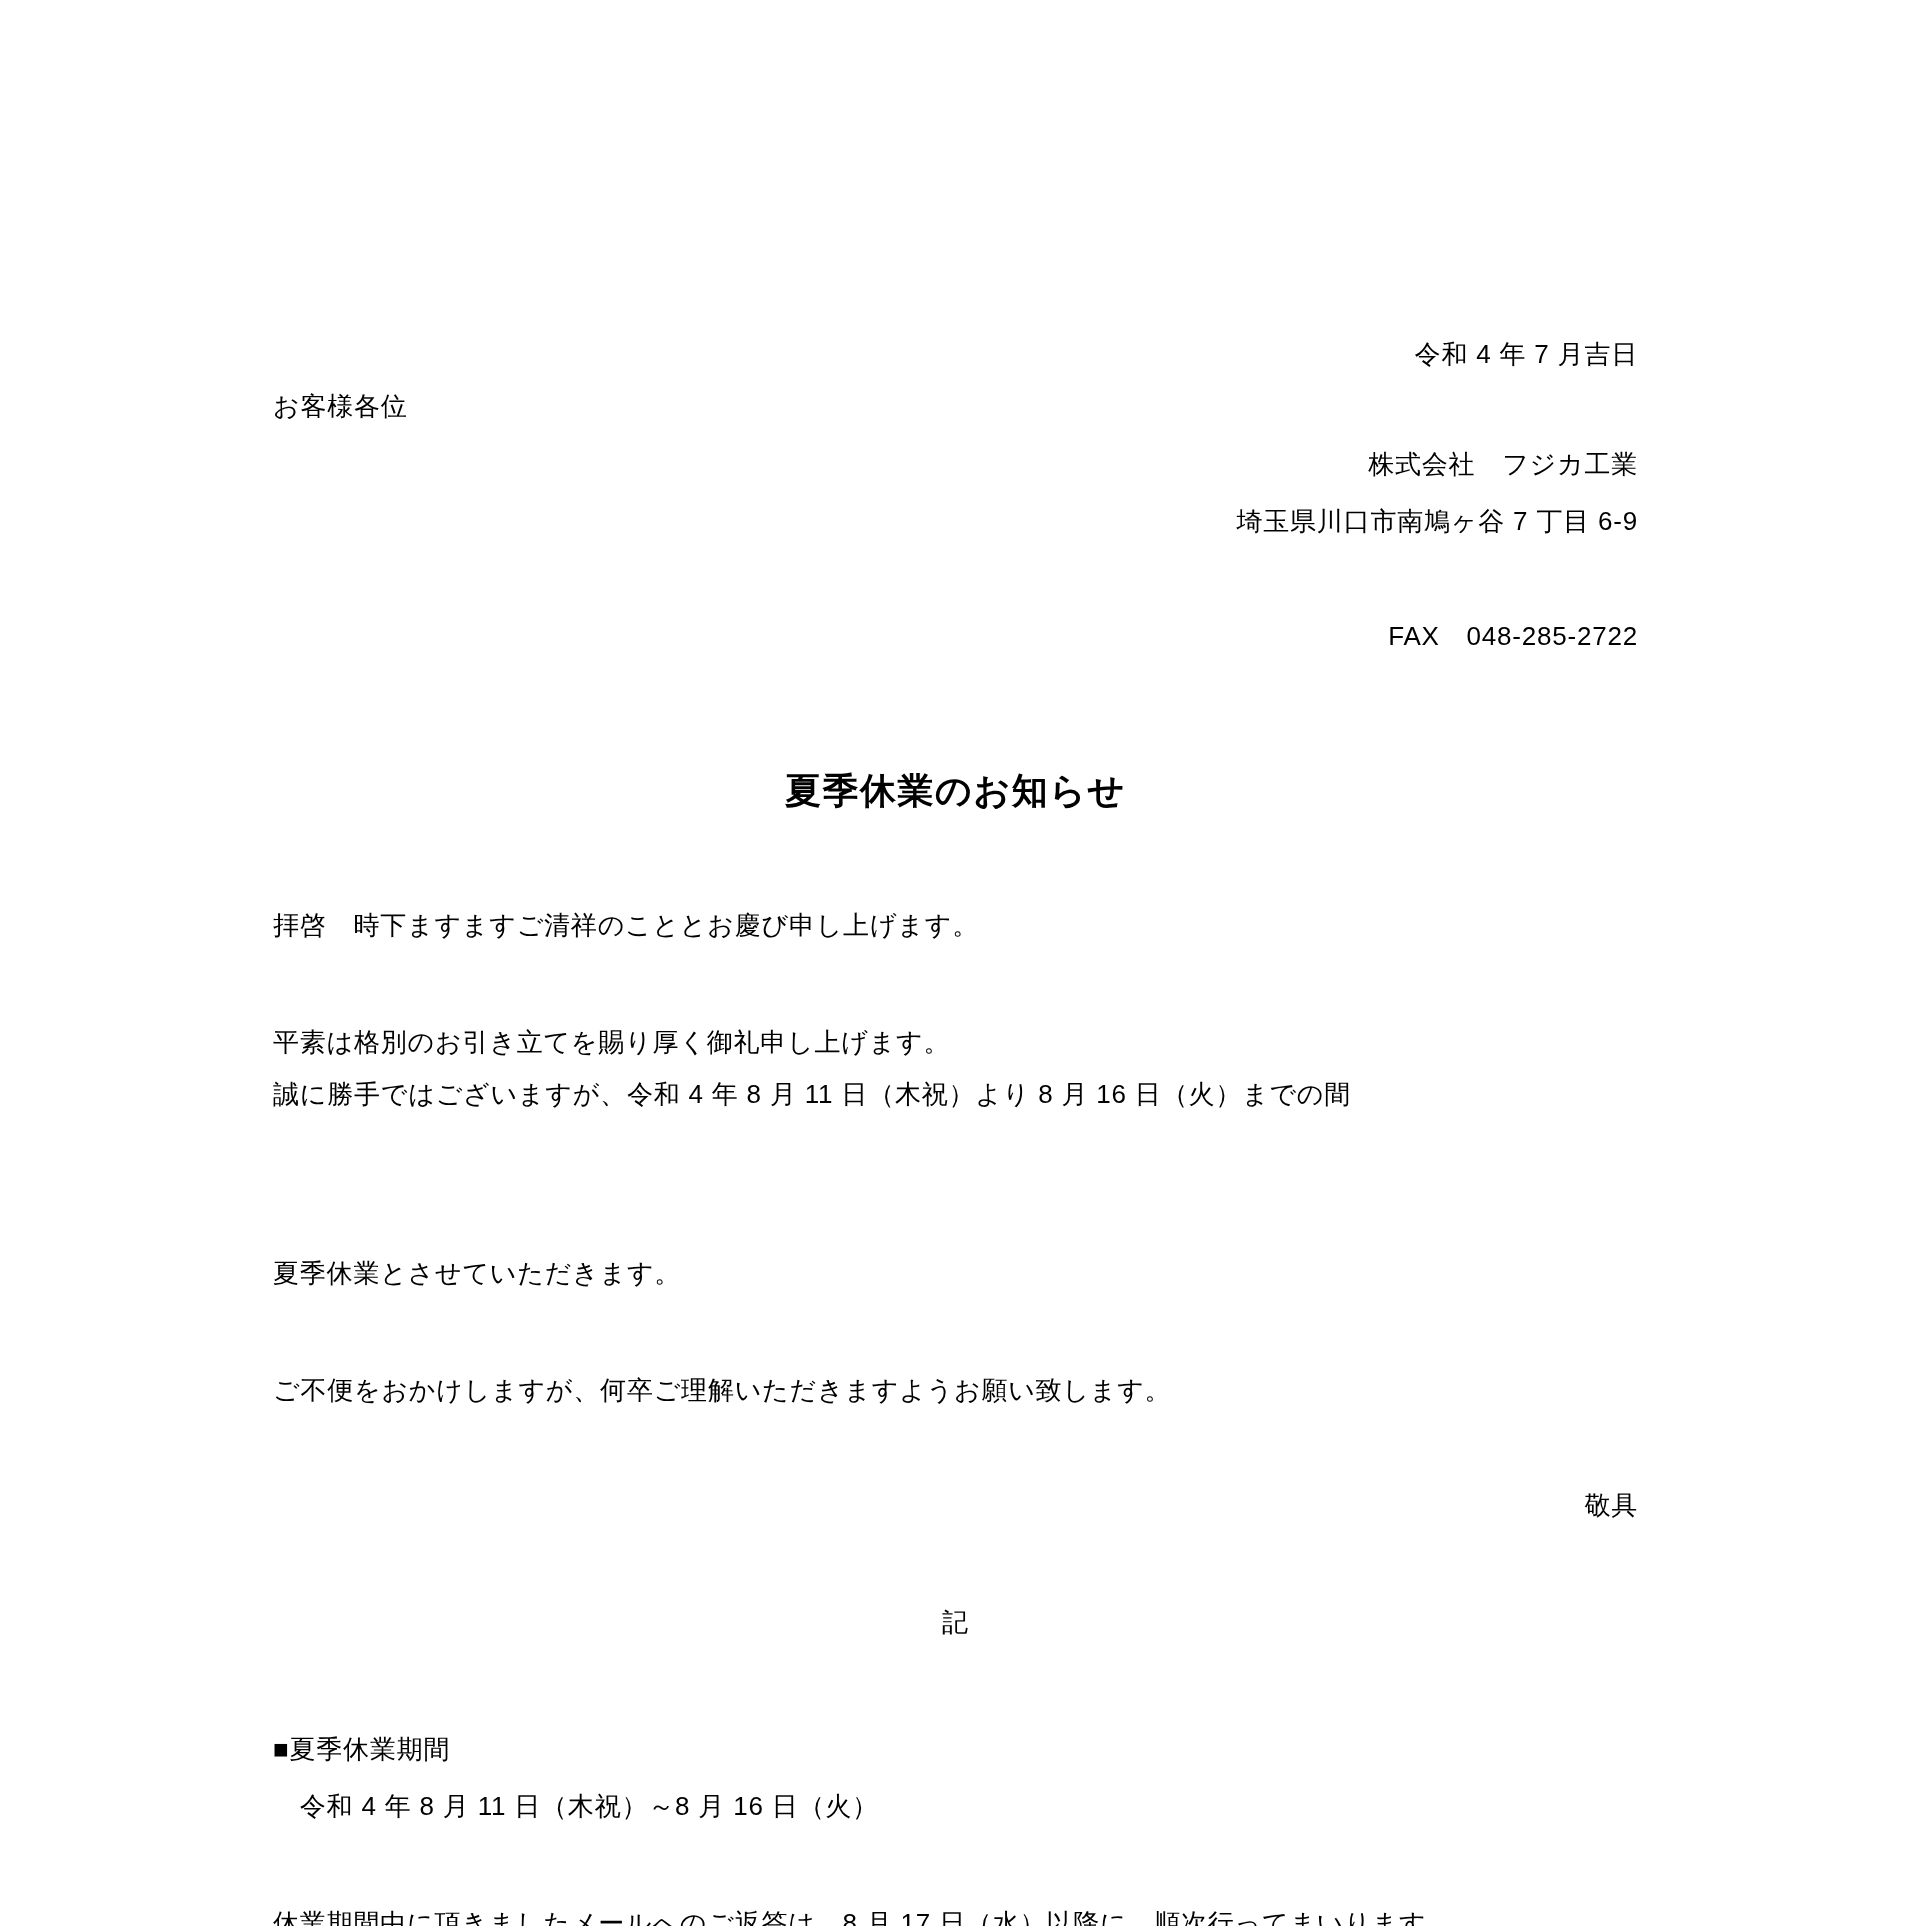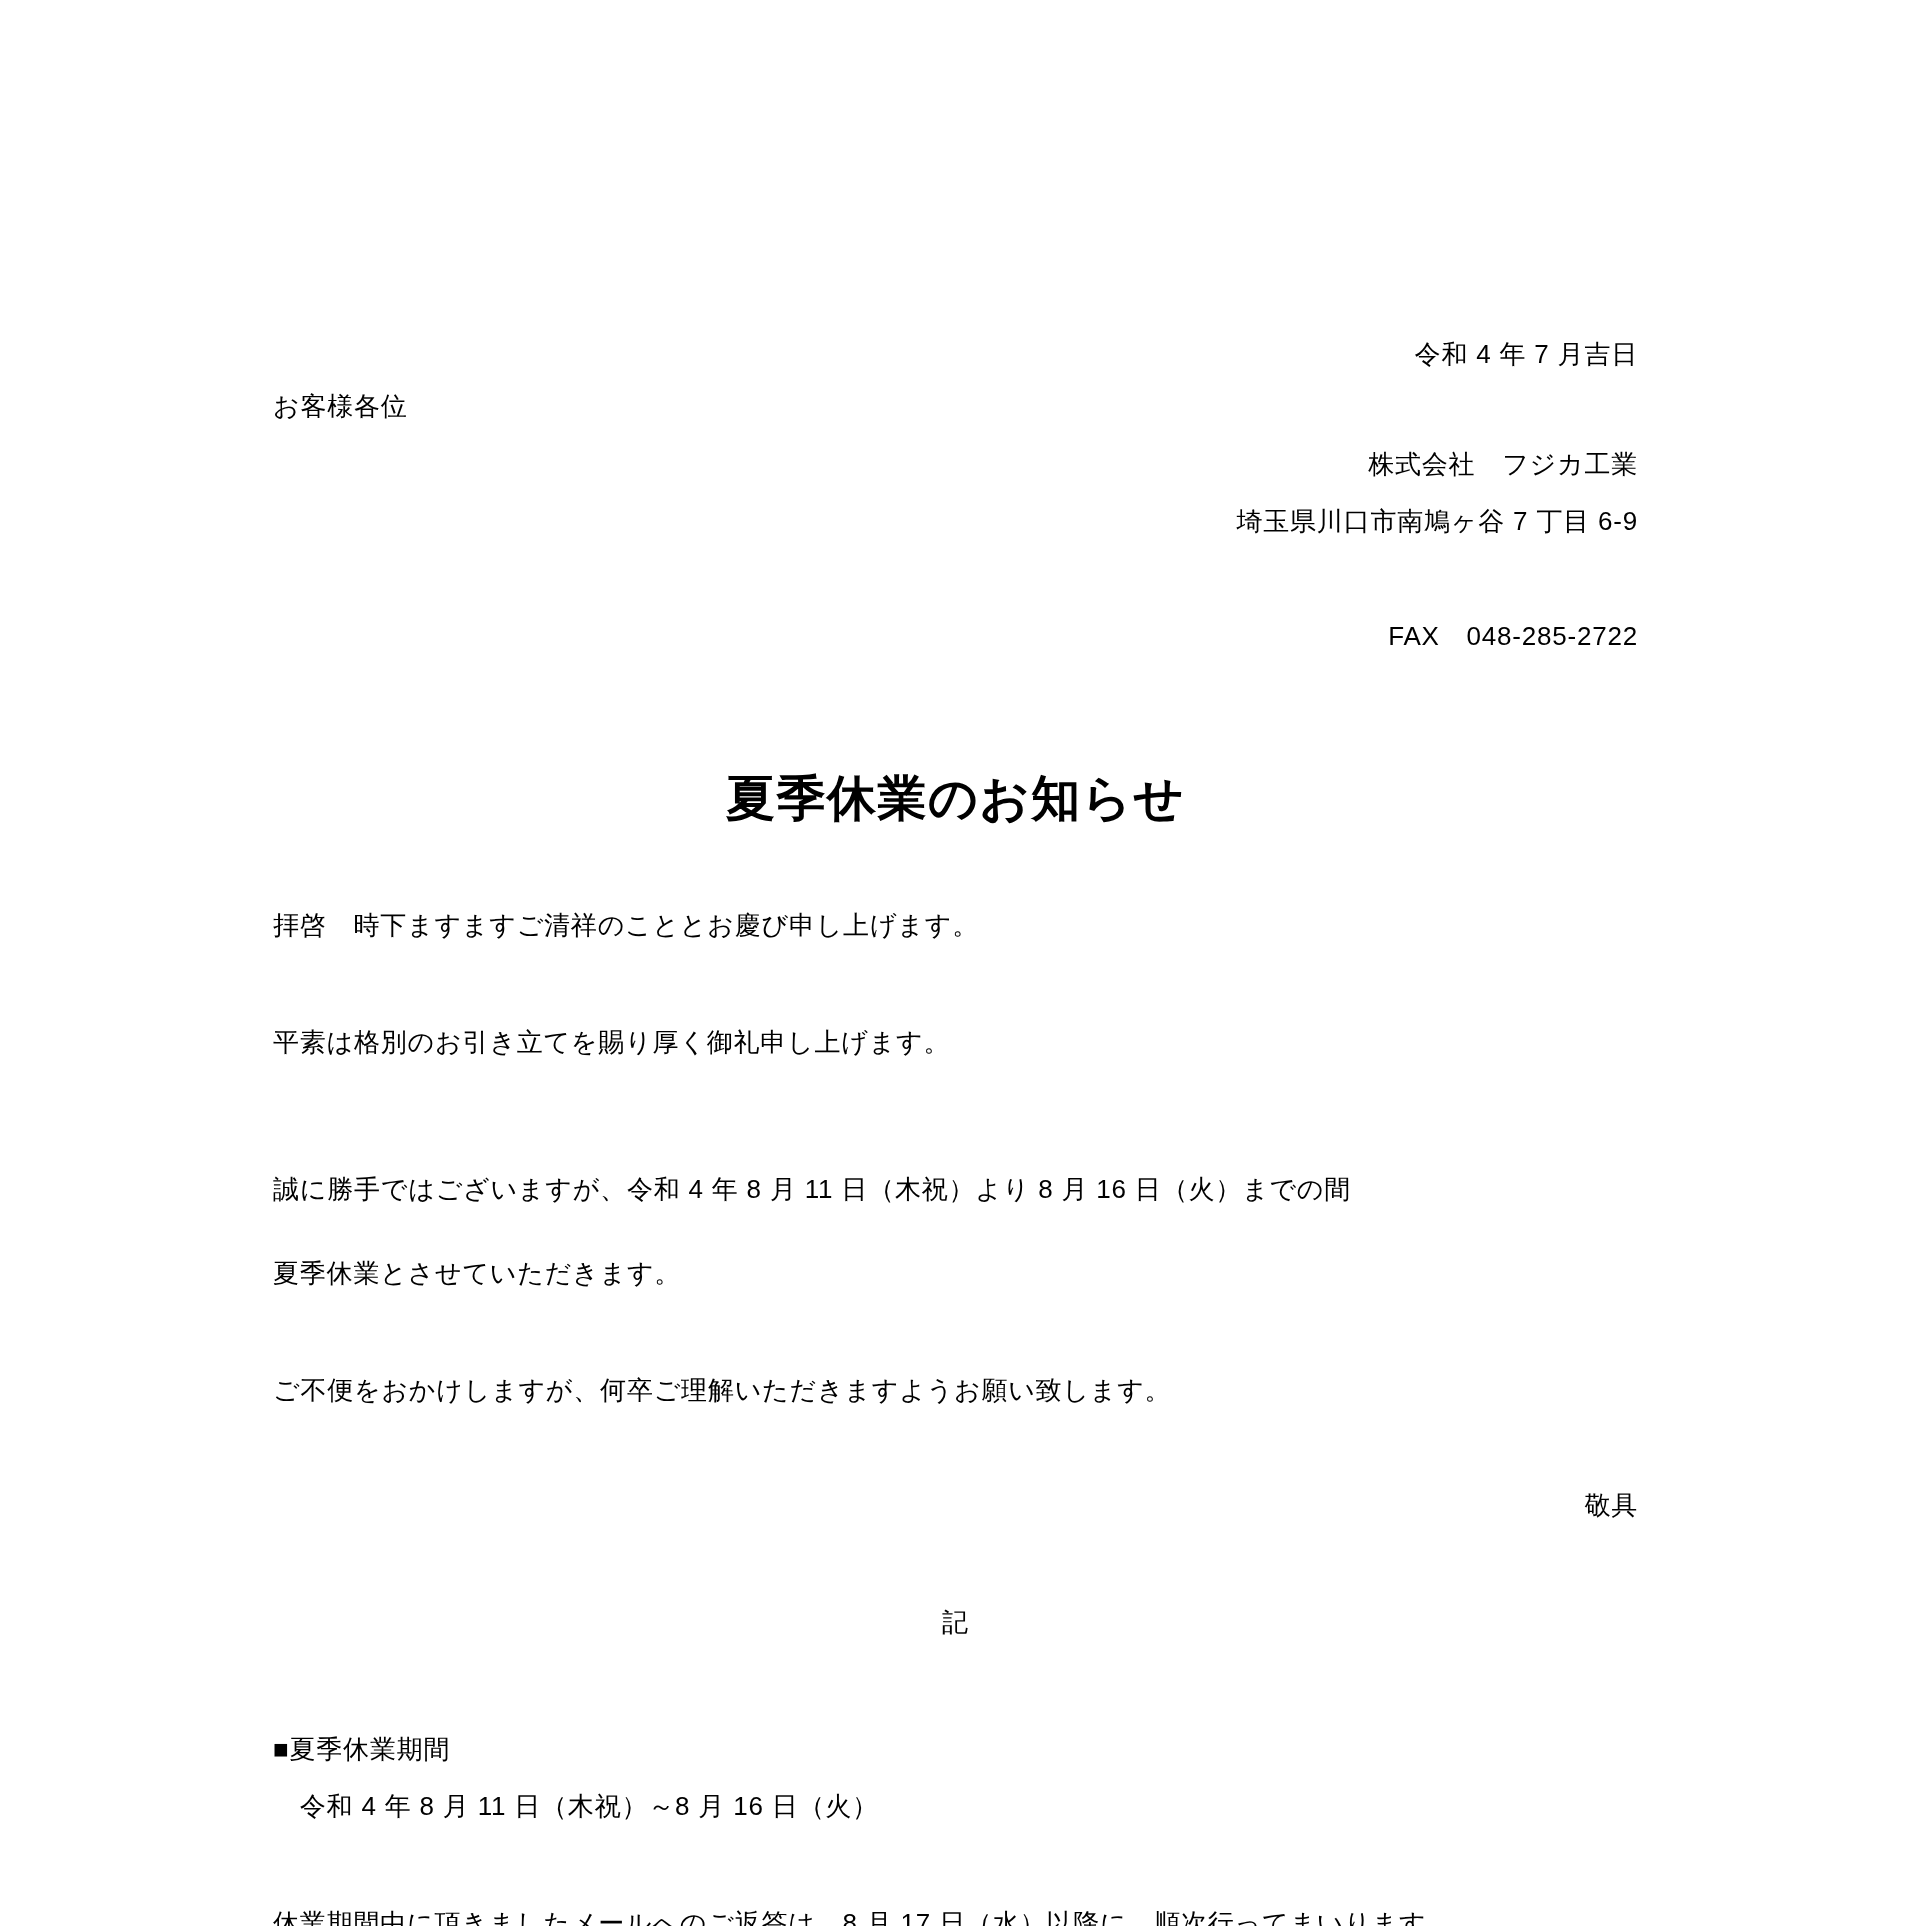--- a/index.html
+++ b/index.html
@@ -22,21 +22,21 @@
     right: 273px;
     font-size: 26px;
     line-height: 1.15;
     white-space: pre;
     letter-spacing: 0.8px;
     text-align: left;
   }
   .align-right  { text-align: right; }
   .align-center { text-align: center; }
   .doc-title {
-    font-size: 49px;
+    font-size: 36px;
     font-weight: bold;
     letter-spacing: 1.5px;
   }
 </style>
 </head>
 <body>
 
 <div class="page">
 
   <div class="line align-right" style="top: 340px;">令和 4 年 7 月吉日</div>
@@ -49,21 +49,21 @@
 
 
   <div class="line align-right" style="top: 622px;">FAX　048-285-2722</div>
 
   <div class="line align-center doc-title" style="top: 770px;">夏季休業のお知らせ</div>
 
   <div class="line" style="top: 1028px;">平素は格別のお引き立てを賜り厚く御礼申し上げます。</div>
 
   <div class="line" style="top: 911px;">拝啓　時下ますますご清祥のこととお慶び申し上げます。</div>
 
-  <div class="line" style="top: 1175px;">誠に勝手ではございますが、令和 4 年 8 月 11 日（木祝）より 8 月 16 日（火）までの間</div>
+  <div class="line" style="top: 1080px;">誠に勝手ではございますが、令和 4 年 8 月 11 日（木祝）より 8 月 16 日（火）までの間</div>
 
   <div class="line" style="top: 1259px; font-family: Liberation Serif, serif;">夏季休業とさせていただきます。</div>
 
   <div class="line" style="top: 1376px;">ご不便をおかけしますが、何卒ご理解いただきますようお願い致します。</div>
 
   <div class="line align-right" style="top: 1491px;">敬具</div>
 
   <div class="line align-center" style="top: 1608px;">記</div>
 
   <div class="line" style="top: 1735px;">■夏季休業期間</div>

